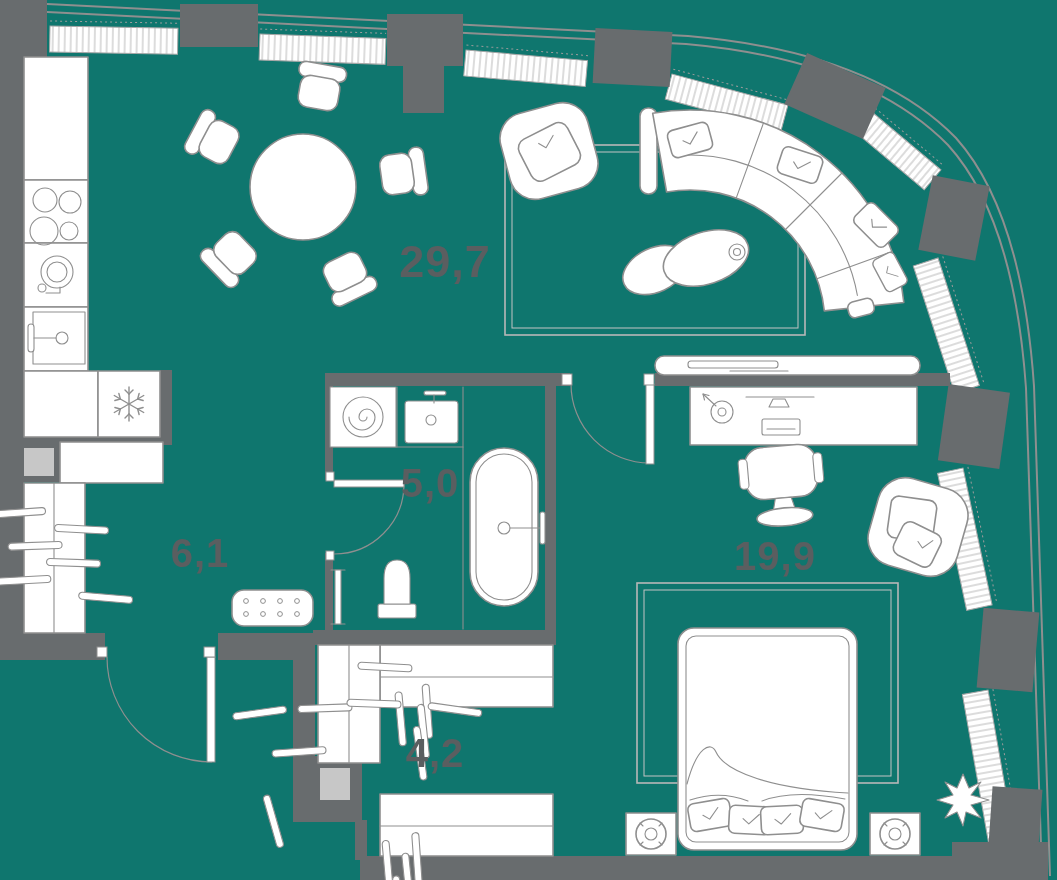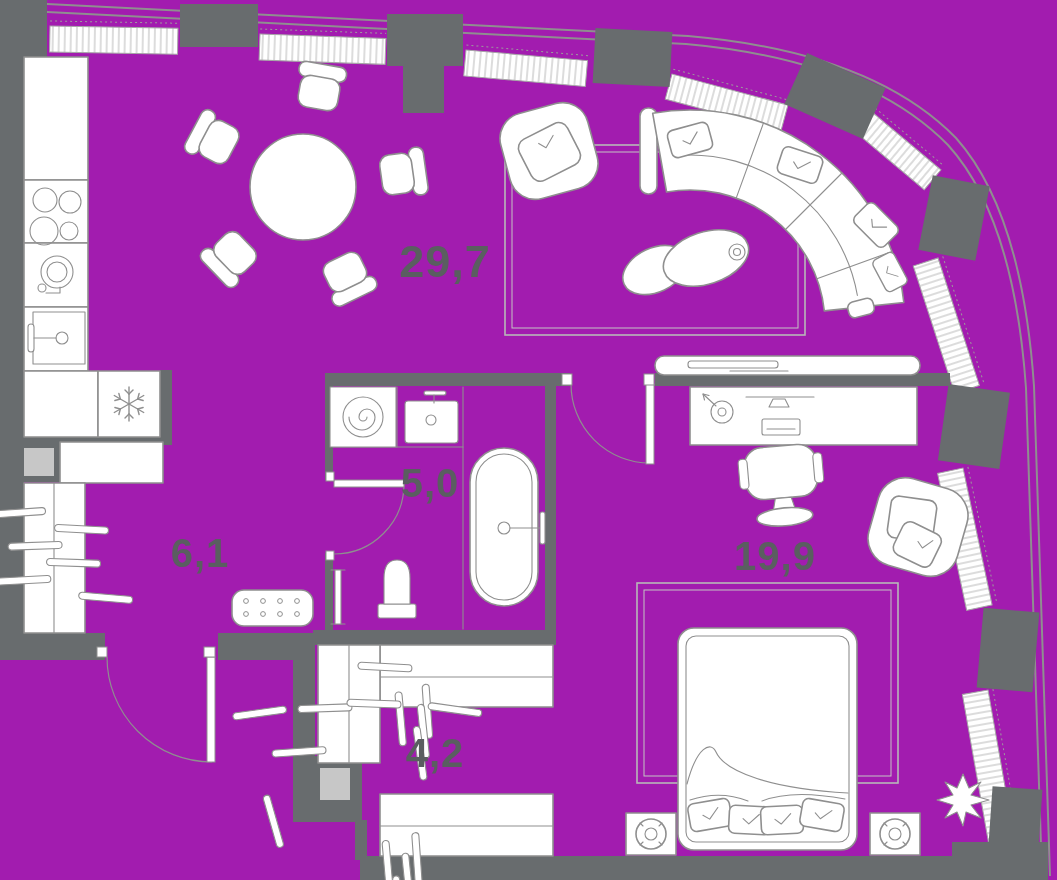--- a/index.html
+++ b/index.html
@@ -1,17 +1,17 @@
 <!DOCTYPE html>
 <html><head>
 <meta charset="utf-8">
 <style>
   html,body{margin:0;padding:0;background:#ffffff;}
   body{font-family:"Liberation Sans",sans-serif;}
-  .stage{position:relative;width:1057px;height:880px;background:#a21caf;overflow:hidden;}
+  .stage{position:relative;width:1057px;height:880px;background:#0f766e;overflow:hidden;}
   .wall{fill:#686c6e;stroke:none;}
   .furn{fill:#ffffff;stroke:#8f8f8f;stroke-width:1.6;stroke-linejoin:round;}
   .furnN{fill:none;stroke:#8f8f8f;stroke-width:1.6;stroke-linejoin:round;stroke-linecap:round;}
   .thin{stroke-width:1.1;}
   .rug{fill:none;stroke:#b8b8b8;stroke-width:1.6;}
   .rugIn{fill:none;stroke:#c4c4c4;stroke-width:1;}
   .facade{fill:none;stroke:#8f8f8f;stroke-width:2;}
   .winB{fill:url(#hatch);stroke:#a7a7a7;stroke-width:1;}
   .dots{fill:none;stroke:#9c9c9c;stroke-width:1;stroke-dasharray:2 3;}
   .shaft{fill:#c7c7c7;stroke:none;}

